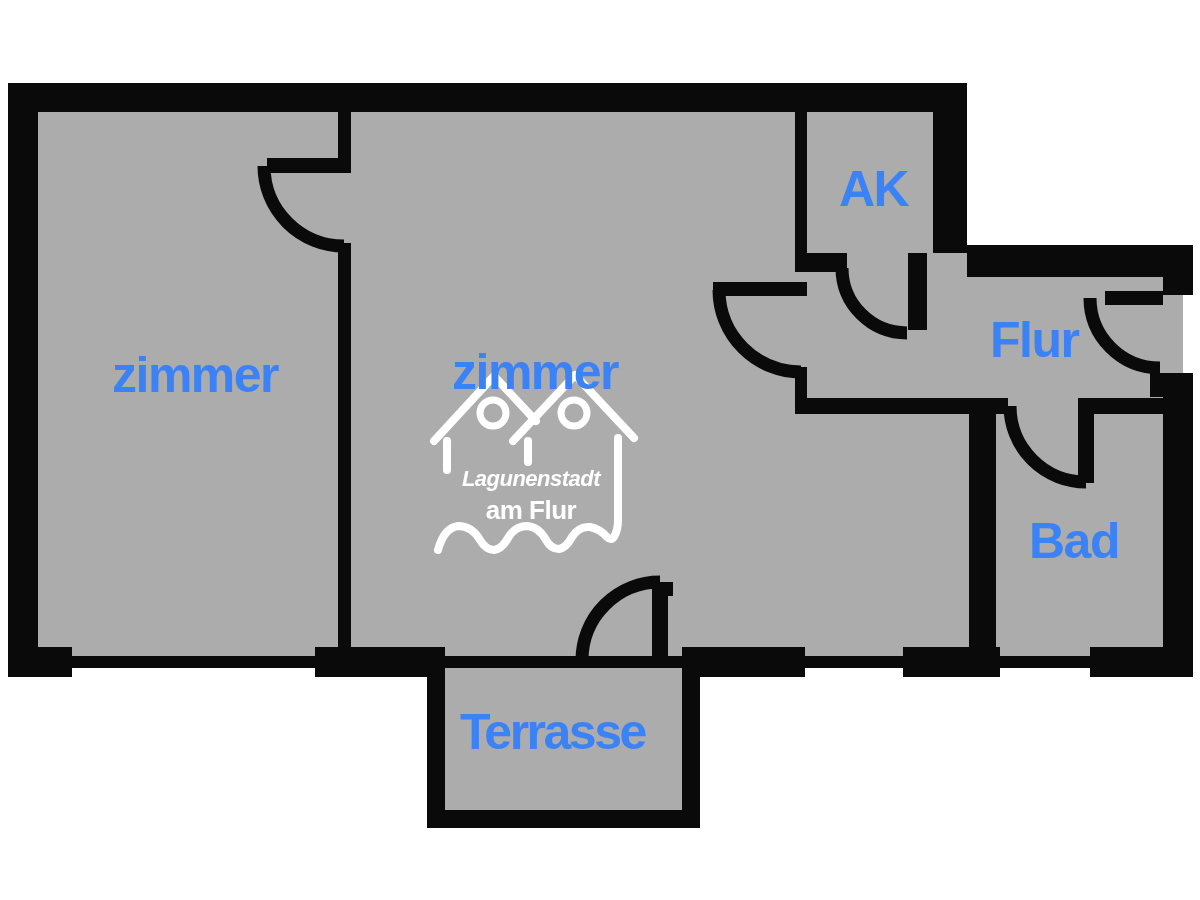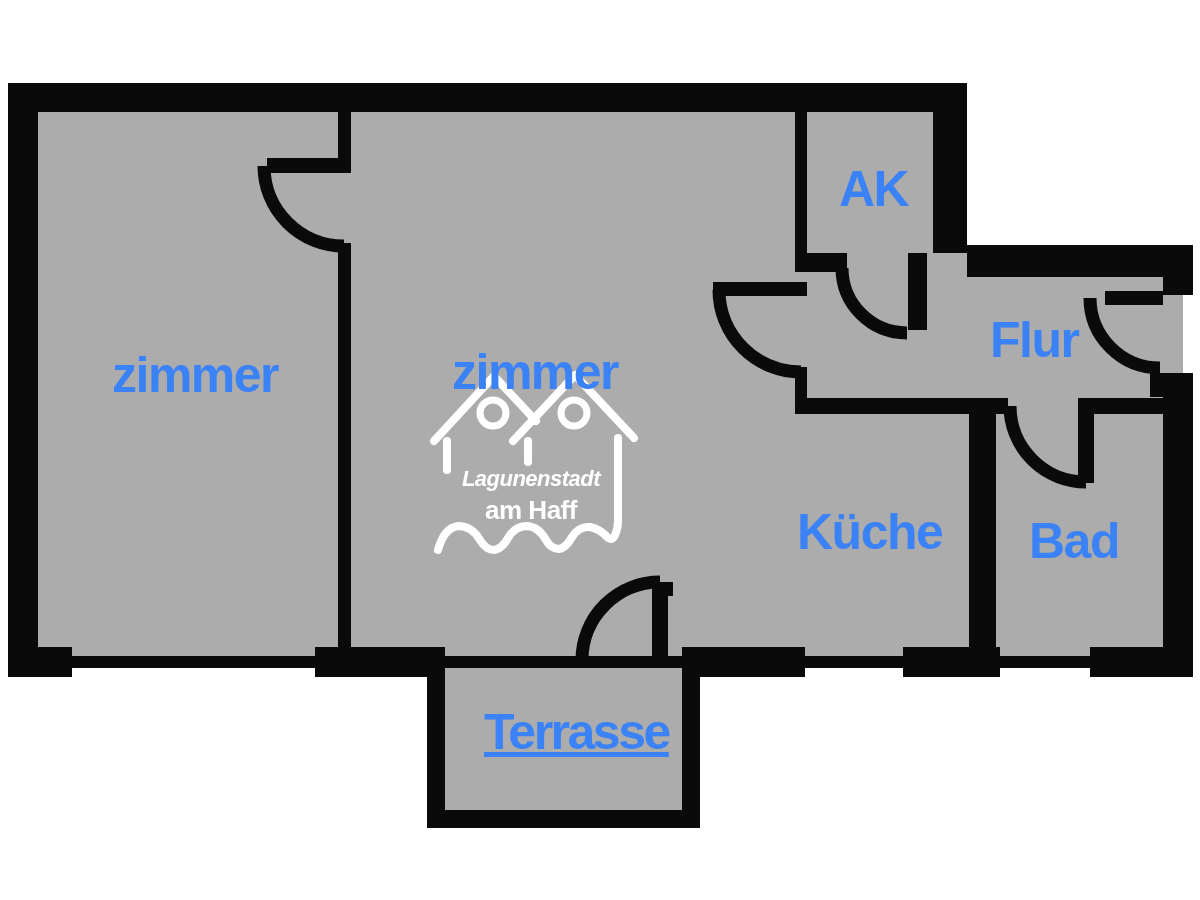--- a/index.html
+++ b/index.html
@@ -113,22 +113,21 @@
   </div>
 
   <div class="room-label" style="left:452px;top:230px;">
     <div>zimmer</div>
   </div>
 
   <div class="room-label" style="left:839px;top:161px;">AK</div>
 
   <div class="room-label" style="left:970px;top:312px;margin-left:20px;">Flur</div>
 
-  <div class="room-label" style="left:797px;top:504px;">Küche</div>
 
   <div class="room-label" style="left:1029px;top:513px;">Bad</div>
 
-  <div class="room-label" style="left:484px;top:704px;letter-spacing:-2.5px;text-decoration:underline;">Terrasse</div>
+  <div class="room-label" style="left:460px;top:704px;letter-spacing:-2.5px;">Terrasse</div>
 
   <div id="logo-line1" class="logo-text" style="left:531px;top:466px;">Lagunenstadt</div>
-  <div id="logo-line2" class="logo-text" style="left:531px;top:495px;">am Haff</div>
+  <div id="logo-line2" class="logo-text" style="left:531px;top:495px;">am Flur</div>
 
 </div>
 
 </body></html>

